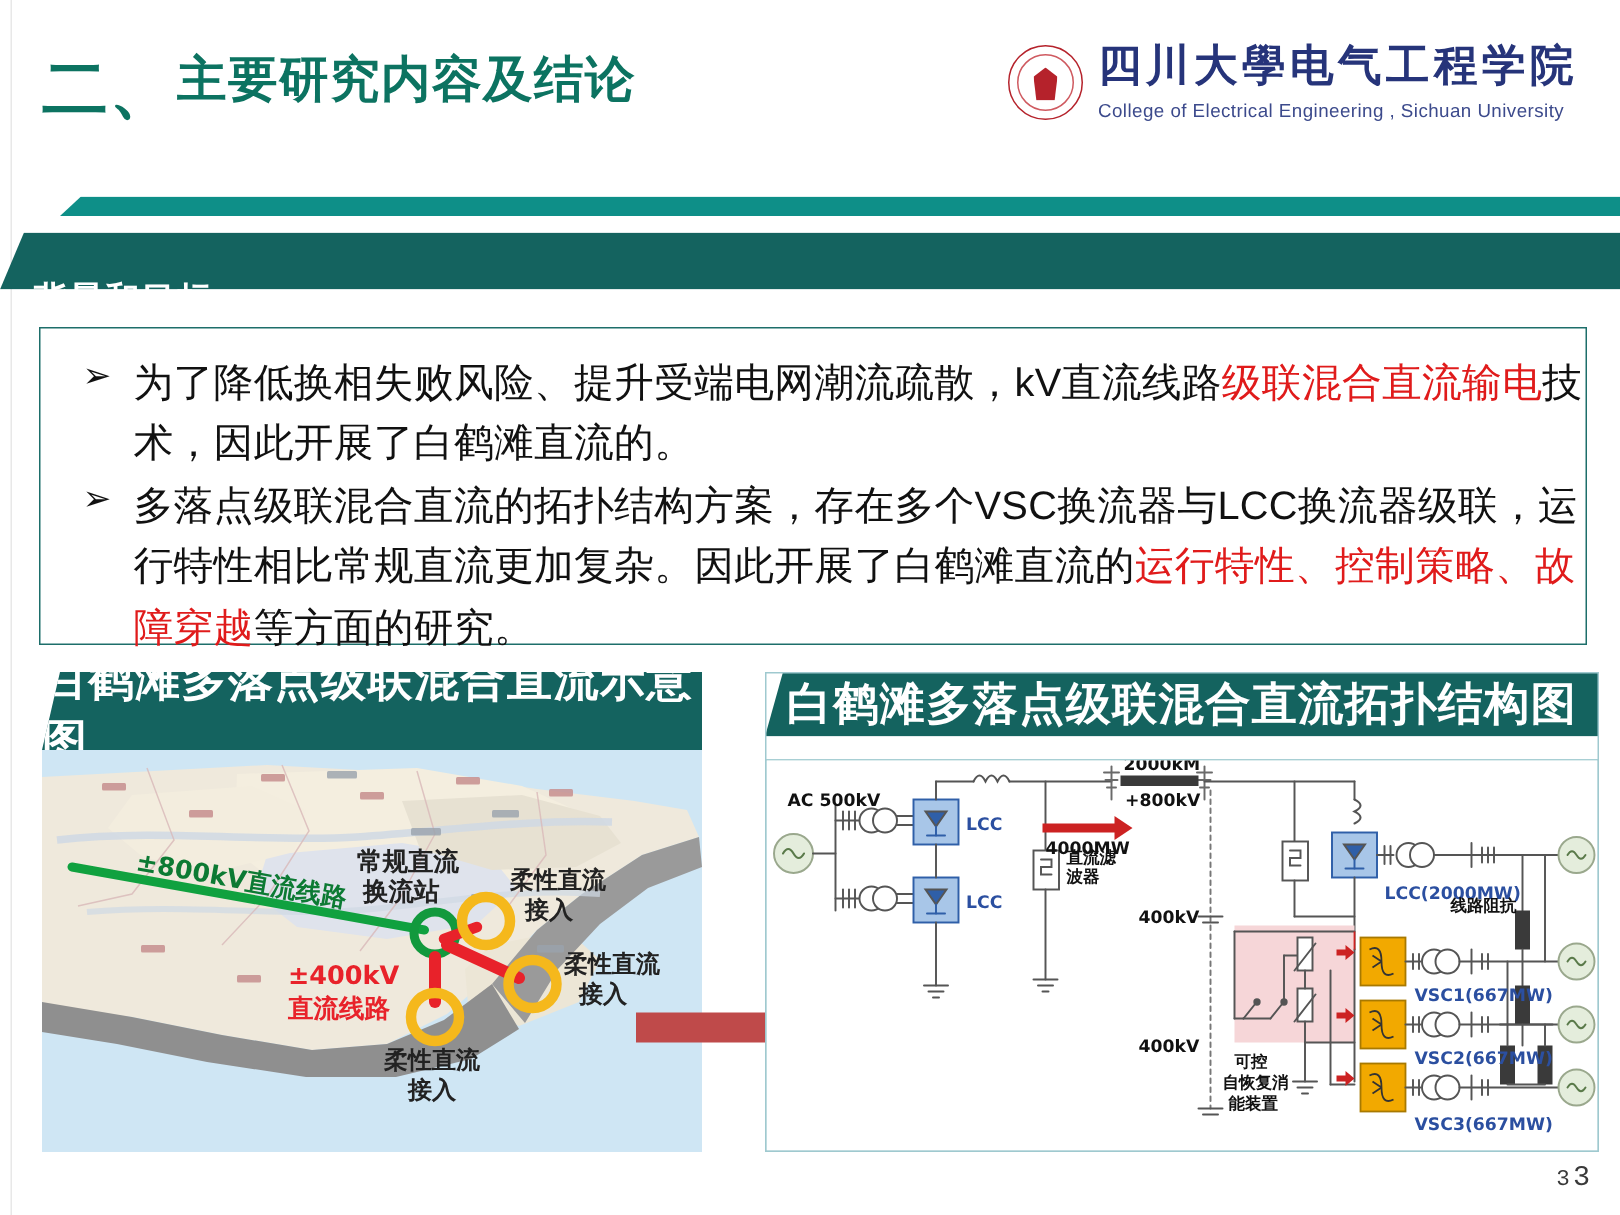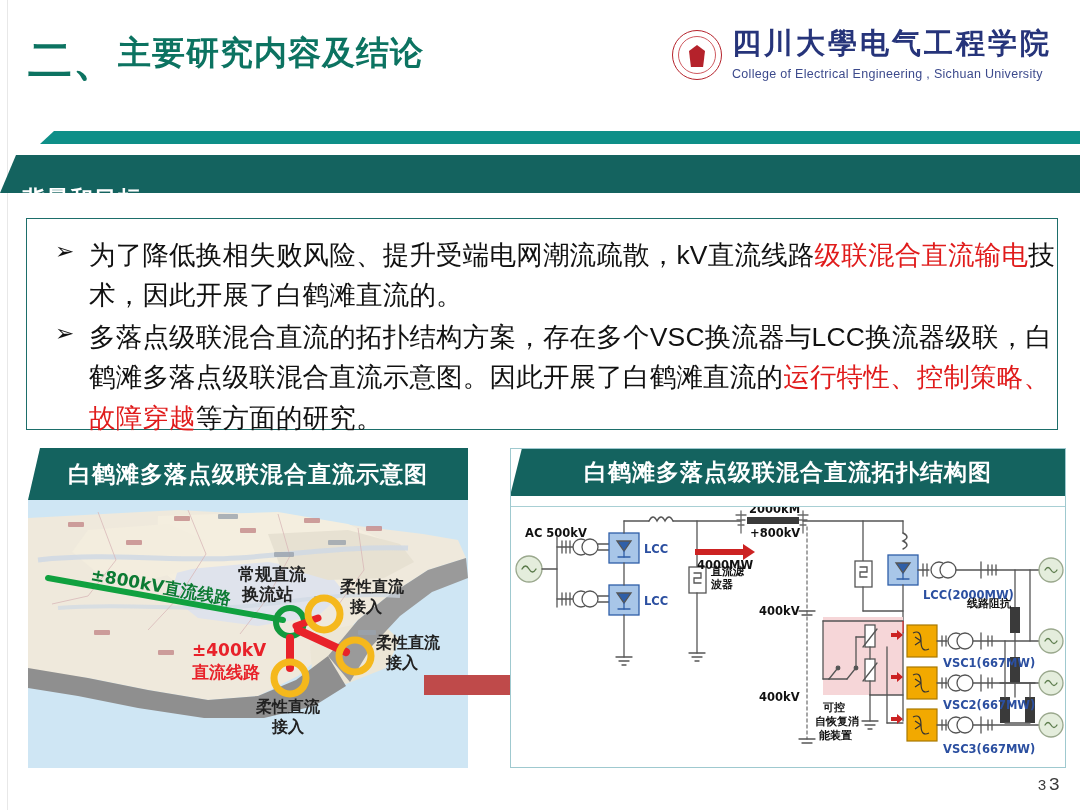--- a/index.html
+++ b/index.html
@@ -44,30 +44,30 @@
            background:#ffffff;border:1.4px solid #1d6e6a;box-sizing:border-box;}
   .bullet-row{position:relative;padding-left:62px;}
   .bullet-mark{position:absolute;left:28px;top:-1px;font-size:23px;color:#111;font-family:"DejaVu Sans",sans-serif;}
   .para{font-size:26.5px;line-height:1.52;color:#111111;letter-spacing:.2px;}
   .p1{position:absolute;left:0;top:16px;width:1030px;}
   .p2{position:absolute;left:0;top:98px;width:1030px;}
   .hl{color:#e01b1b;}
 
   
   .panel{position:absolute;}
-  .panel-cap{background:#14635f;color:#ffffff;font-size:23px;font-weight:bold;
+  .panel-cap{background:#14635f;color:#ffffff;font-size:30px;font-weight:bold;
              display:flex;align-items:center;justify-content:center;letter-spacing:1px;
              clip-path:polygon(12px 0,100% 0,100% 100%,0 100%);}
 
   .panel-left{left:28px;top:448px;width:440px;height:320px;}
   .panel-left .panel-cap{width:440px;height:52px;}
   .map{position:absolute;left:0;top:52px;width:440px;height:268px;background:#cfe6f4;overflow:hidden;}
 
   .panel-right{left:510px;top:448px;width:556px;height:320px;}
-  .panel-right .panel-cap{width:556px;height:48px;}
+  .panel-right .panel-cap{width:556px;height:43px;}
   .circuit{position:absolute;left:0;top:58px;width:556px;height:262px;background:#ffffff;
            border:1.2px solid #a8cfd4;box-sizing:border-box;}
   .panel-right-frame{position:absolute;left:510px;top:448px;width:556px;height:320px;
            border:1.5px solid #9fc9cf;box-sizing:border-box;pointer-events:none;}
 
   
   .big-arrow{position:absolute;left:424px;top:662px;width:190px;height:46px;}
 
   
   .pageno{position:absolute;right:18px;bottom:14px;font-size:19px;color:#3a3a3a;
@@ -105,21 +105,21 @@
     <div class="para p1">
       <div class="bullet-row">
         <span class="bullet-mark">➢</span>
         <span>为了降低换相失败风险、提升受端电网潮流疏散，kV直流线路</span><span class="hl">级联混合直流输电</span><span>技术，因此开展了白鹤滩直流的。</span>
       </div>
     </div>
 
     <div class="para p2">
       <div class="bullet-row">
         <span class="bullet-mark">➢</span>
-        <span>多落点级联混合直流的拓扑结构方案，存在多个VSC换流器与LCC换流器级联，白鹤滩多落点级联混合直流示意图。因此开展了白鹤滩直流的</span><span class="hl">运行特性、控制策略、故障穿越</span><span>等方面的研究。</span>
+        <span>多落点级联混合直流的拓扑结构方案，存在多个VSC换流器与LCC换流器级联，运行特性相比常规直流更加复杂。因此开展了白鹤滩直流的</span><span class="hl">运行特性、控制策略、故障穿越</span><span>等方面的研究。</span>
       </div>
     </div>
   </div>
 
   <div class="panel panel-left">
     <div class="panel-cap">白鹤滩多落点级联混合直流示意图</div>
 
     <div class="map">
       <svg width="440" height="268" viewBox="0 0 440 268">
 

